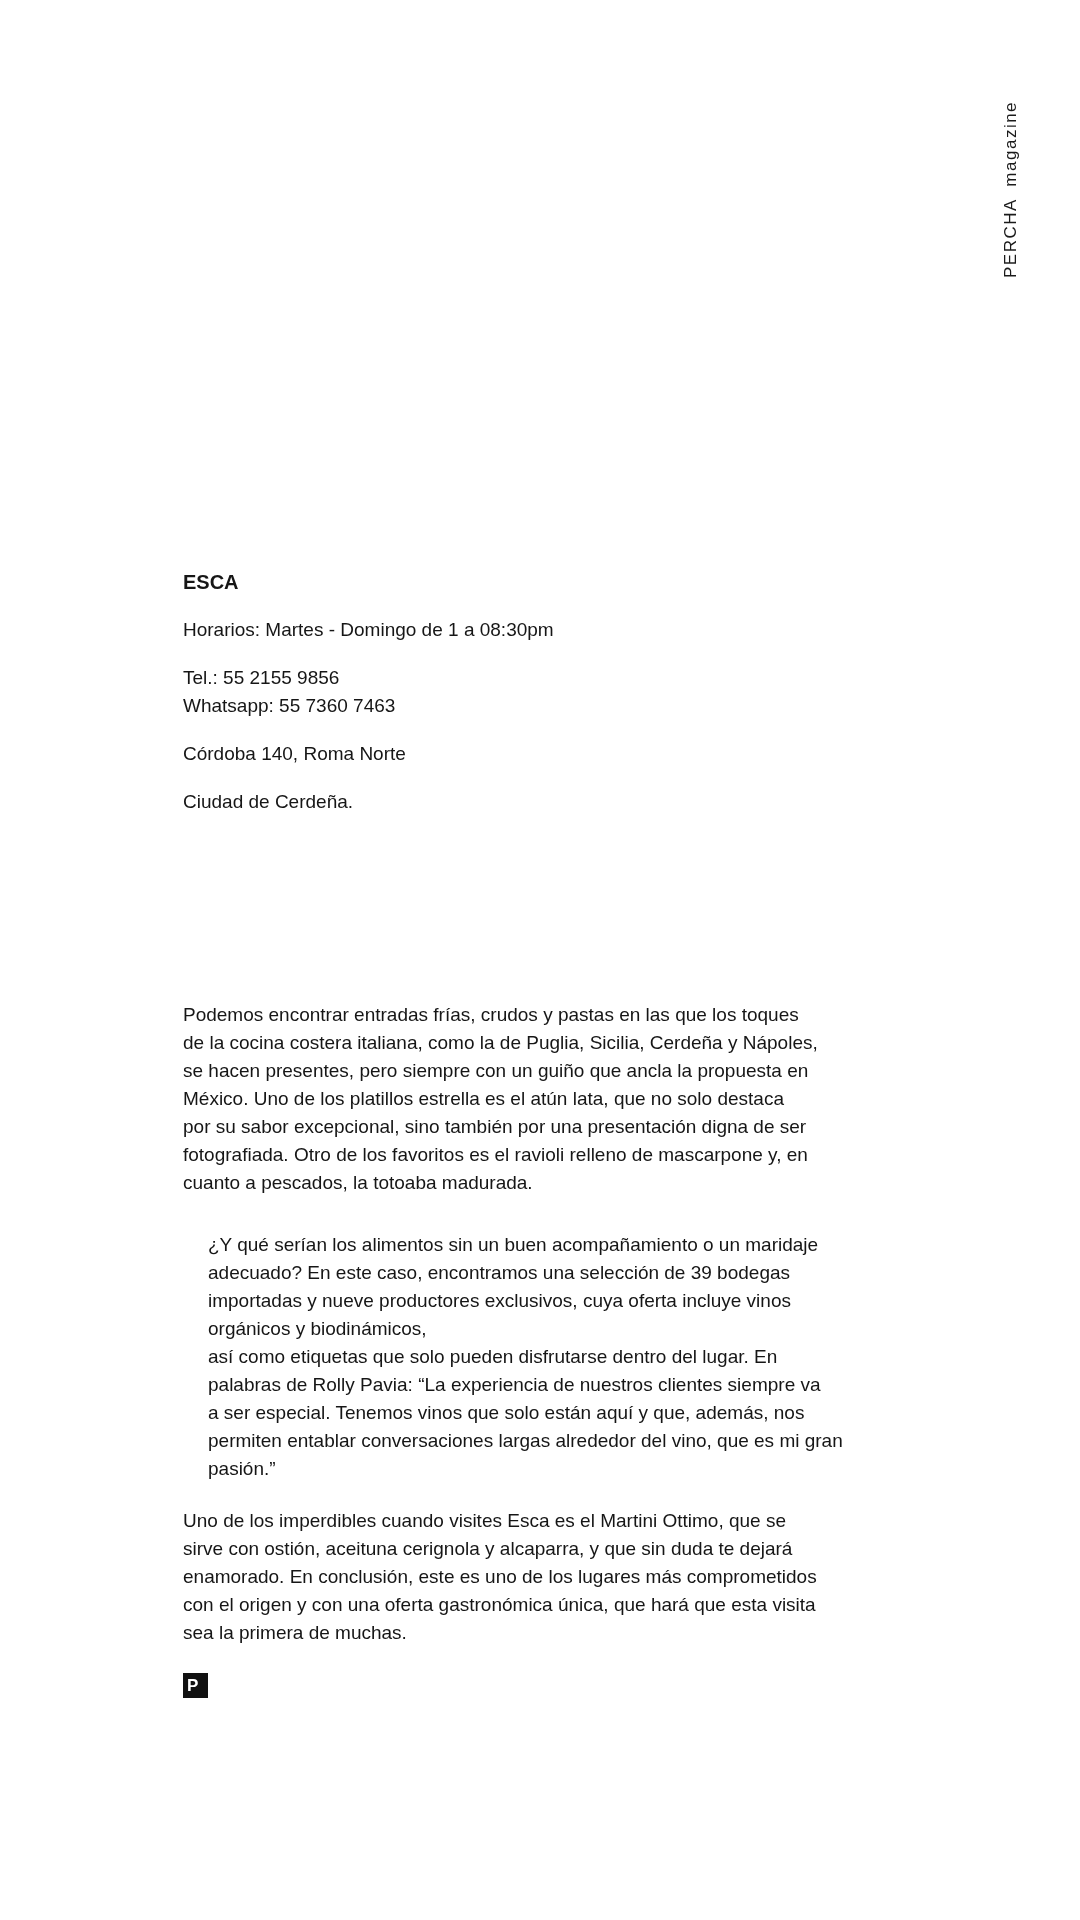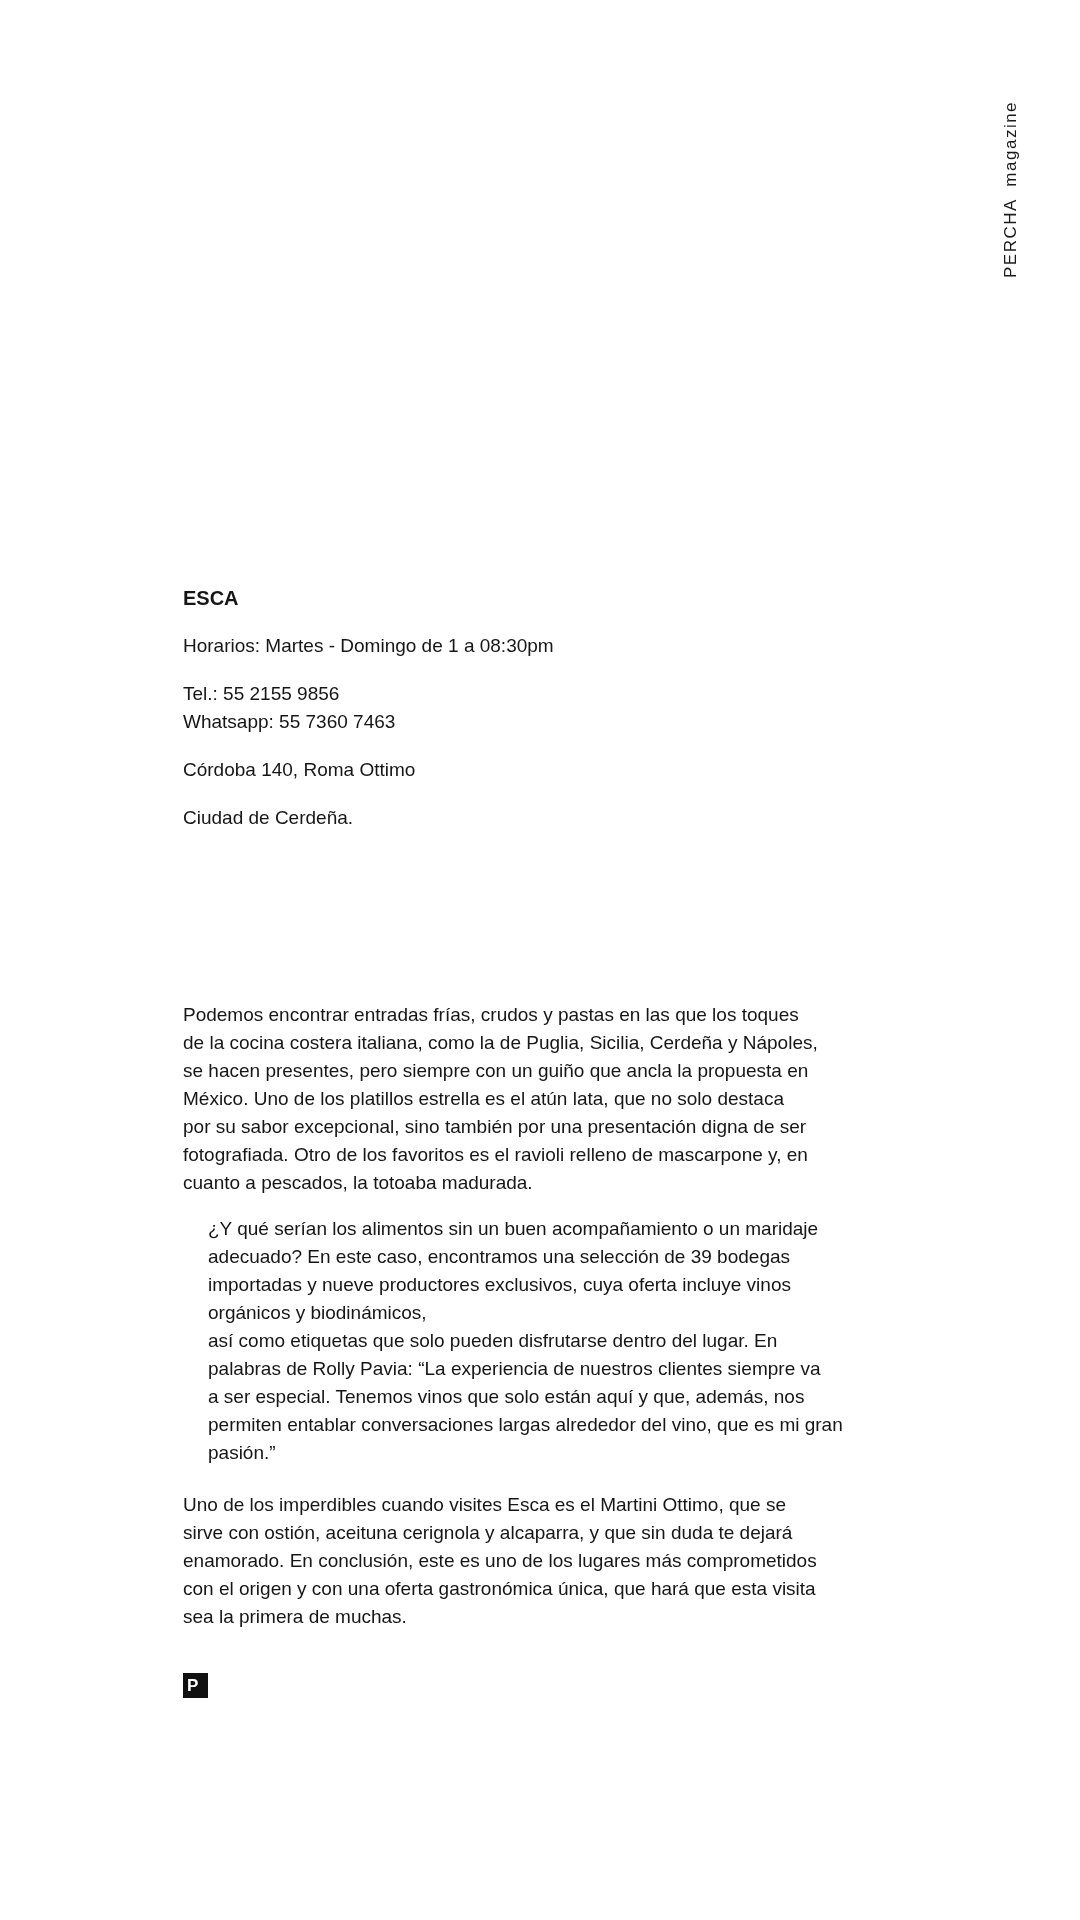--- a/index.html
+++ b/index.html
@@ -33,21 +33,20 @@
   }
 
   
   .info {
     position: absolute;
     left: 183px;
     top: 568px;
     width: 760px;
     font-size: 19px;
     line-height: 28px;
-    margin-top: 16px;
   }
   .info > div { margin: 0 0 20px 0; }
   .info .info-name {
     font-weight: bold;
     font-size: 20px;
   }
   .pre { white-space: pre-line; }
 
   
   .body-text {
@@ -55,21 +54,21 @@
     left: 183px;
     top: 1001px;
     width: 780px;
     font-size: 19px;
     line-height: 28px;
   }
   .body-text p {
     margin: 0;
     white-space: pre-line;
   }
-  .body-text p:nth-child(1) { margin-bottom: 18px; }
+  .body-text p:nth-child(1) { margin-bottom: 34px; }
   .body-text p:nth-child(2) { margin-bottom: 24px; margin-left: 25px; }
 
   
   .p-logo {
     position: absolute;
     left: 183px;
     top: 1673px;
     width: 25px;
     height: 25px;
     background: #111111;
@@ -86,21 +85,21 @@
 
 <div class="page">
 
   <div class="masthead">PERCHA  magazine</div>
 
   <section class="info">
     <div class="info-name">ESCA</div>
     <div class="info-line">Horarios: Martes - Domingo de 1 a 08:30pm</div>
     <div class="info-line pre">Tel.: 55 2155 9856
 Whatsapp: 55 7360 7463</div>
-    <div class="info-line">Córdoba 140, Roma Ottimo</div>
+    <div class="info-line">Córdoba 140, Roma Norte</div>
     <div class="info-line">Ciudad de Cerdeña.</div>
   </section>
 
   <article class="body-text">
     <p>Podemos encontrar entradas frías, crudos y pastas en las que los toques
 de la cocina costera italiana, como la de Puglia, Sicilia, Cerdeña y Nápoles,
 se hacen presentes, pero siempre con un guiño que ancla la propuesta en
 México. Uno de los platillos estrella es el atún lata, que no solo destaca
 por su sabor excepcional, sino también por una presentación digna de ser
 fotografiada. Otro de los favoritos es el ravioli relleno de mascarpone y, en

